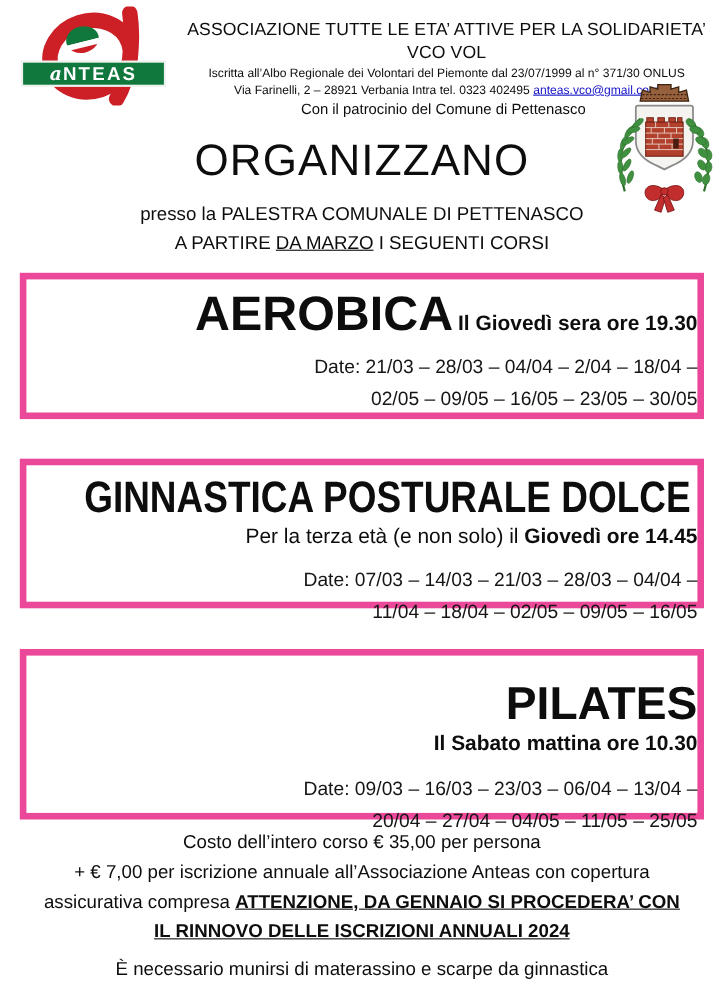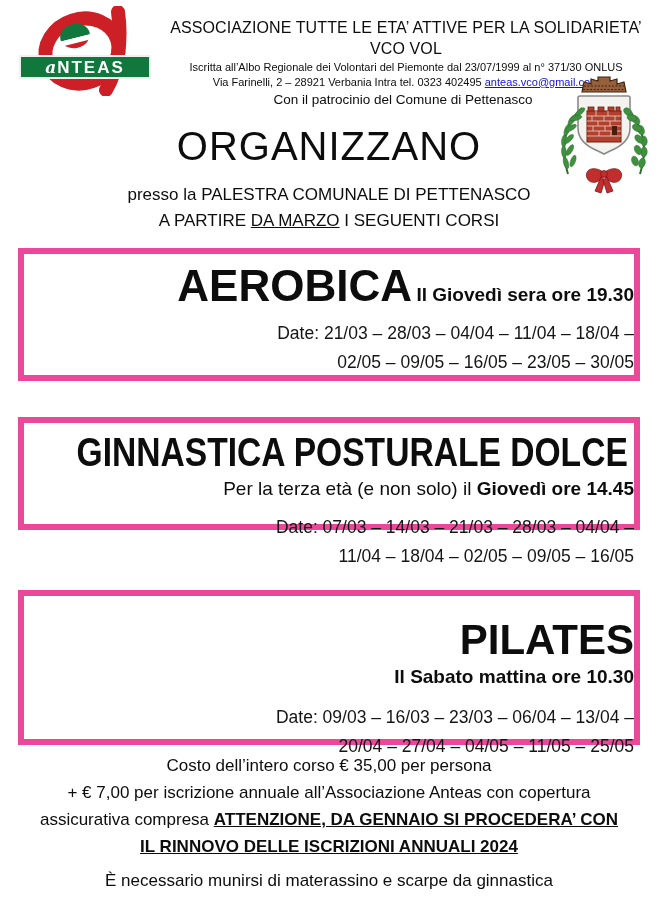--- a/index.html
+++ b/index.html
@@ -19,21 +19,21 @@
   
   .main-title{position:absolute;left:0;top:124px;width:658px;text-align:center;
     font-size:40px;letter-spacing:1px;font-weight:400;}
   .intro{position:absolute;left:0;top:182px;width:658px;text-align:center;
     font-size:17px;line-height:26px;}
   .u{text-decoration:underline;}
   
   .course-box{position:absolute;left:18px;width:622px;border:6px solid #ec4899;
     box-sizing:border-box;text-align:right;background:#fff;}
   .box-aerobica{top:248px;height:133px;padding-top:9px;}
-  .box-posturale{top:417px;height:113px;padding-top:7px;}
+  .box-posturale{top:417px;height:136px;padding-top:7px;}
   .box-pilates{top:590px;height:155px;padding-top:22px;}
   .course-title-xl{font-size:44px;font-weight:700;letter-spacing:0;line-height:1.05;}
   .course-title-lg{font-size:42px;font-weight:700;line-height:1.05;}
   .condensed{display:inline-block;transform:scaleX(.84);transform-origin:50% 50%;
     white-space:nowrap;font-size:40px;font-weight:700;line-height:1.1;}
   .inline-sched{font-size:19px;font-weight:700;}
   .sub-line{font-size:19px;line-height:30px;}
   .sub-line b{font-weight:700;}
   .dates{font-size:17.5px;line-height:28.5px;color:#151515;margin-top:8px;}
   .box-aerobica .dates{margin-top:10px;}
@@ -174,21 +174,21 @@
       <span>A PARTIRE </span><span class="u">DA MARZO</span><span> I SEGUENTI CORSI</span>
     </div>
   </div>
 
   <div class="course-box box-aerobica">
     <div>
       <span class="course-title-xl">AEROBICA</span>
       <span class="inline-sched"> <span>Il Giovedì sera ore 19.30</span></span>
     </div>
     <div class="dates">
-      <div>Date: 21/03 – 28/03 – 04/04 – 11/04 – 18/04 –</div>
+      <div>Date: 21/03 – 28/03 – 04/04 – 2/04 – 18/04 –</div>
       <div>02/05 – 09/05 – 16/05 – 23/05 – 30/05</div>
     </div>
   </div>
 
   <div class="course-box box-posturale">
     <div>
       <span class="condensed">GINNASTICA POSTURALE DOLCE</span>
     </div>
     <div class="sub-line">
       <span>Per la terza età (e non solo) il </span><b>Giovedì ore 14.45</b>

